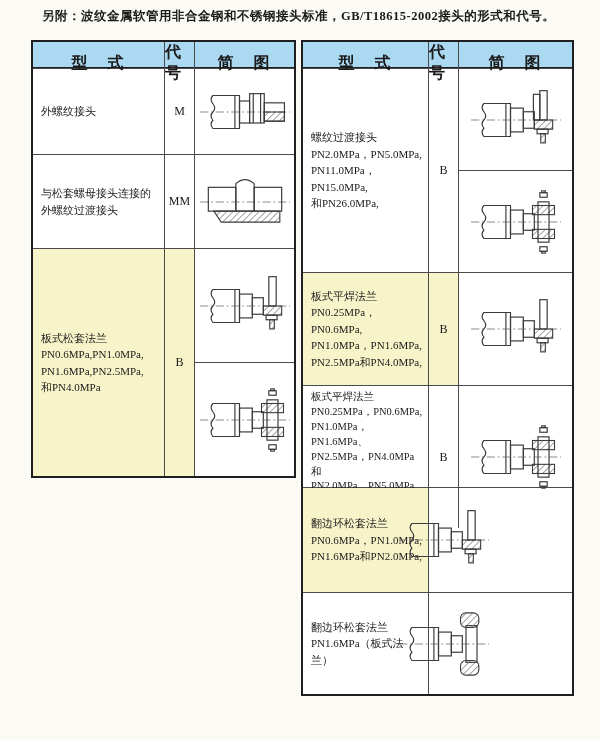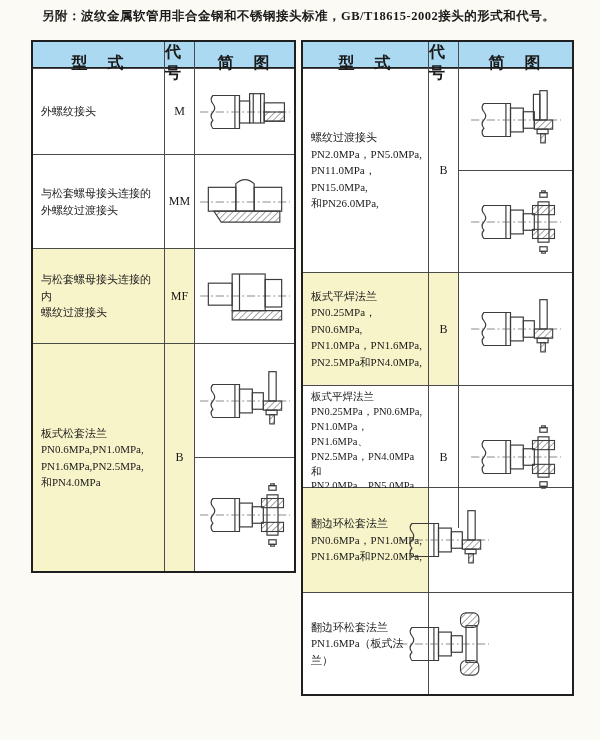--- a/index.html
+++ b/index.html
@@ -99,42 +99,20 @@
               <line class="cl" x1="3" y1="36" x2="101" y2="36"></line>
               <rect class="ln" x="12" y="20" width="30" height="26"></rect>
               <path class="ln" d="M42 46 V16 q10 -9 20 0 V46 Z"></path>
               <rect class="ln" x="62" y="20" width="30" height="26"></rect>
               <path class="hn" fill="url(#hp2)" d="M18 46 H90 V58 H26 Z"></path>
             </svg>
           </div>
       </div>
     </div>
 
-    <div class="row" style="height:95px">
-      <div class="c type hl">与松套螺母接头连接的内
-螺纹过渡接头</div>
-      <div class="c code hl">MF</div>
-      <div class="c diagcell">
-        <div>
-            <svg width="96" height="66" viewBox="0 0 104 72" xmlns="http://www.w3.org/2000/svg">
-              <defs>
-                <pattern id="hp3" patternUnits="userSpaceOnUse" width="5" height="5" patternTransform="rotate(45)">
-                  <line x1="0" y1="0" x2="0" y2="5" stroke="#666" stroke-width="1.3"></line>
-                </pattern>
-              </defs>
-              <line class="cl" x1="3" y1="36" x2="101" y2="36"></line>
-              <rect class="ln" x="12" y="22" width="26" height="24"></rect>
-              <rect class="ln" x="38" y="12" width="36" height="40"></rect>
-              <line class="ln" x1="46" y1="12" x2="46" y2="52"></line>
-              <rect class="ln" x="74" y="18" width="18" height="30"></rect>
-              <path class="hn" fill="url(#hp3)" d="M38 52 H92 V62 H38 Z"></path>
-            </svg>
-          </div>
-      </div>
-    </div>
 
 
     <div class="row" style="height:228px">
       <div class="c type hl">板式松套法兰
 PN0.6MPa,PN1.0MPa,
 PN1.6MPa,PN2.5MPa,
 和PN4.0MPa</div>
       <div class="c code hl">B</div>
       <div class="c">
         <div class="stack">

